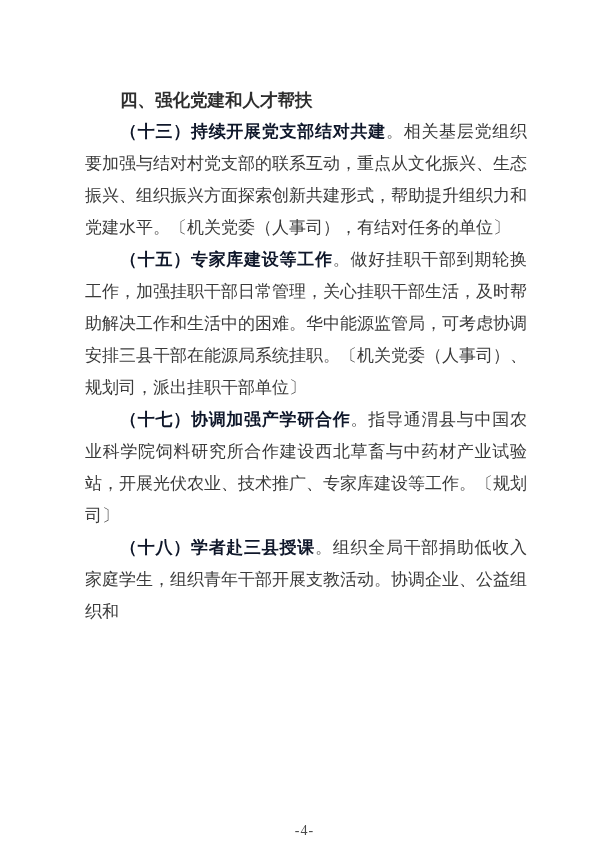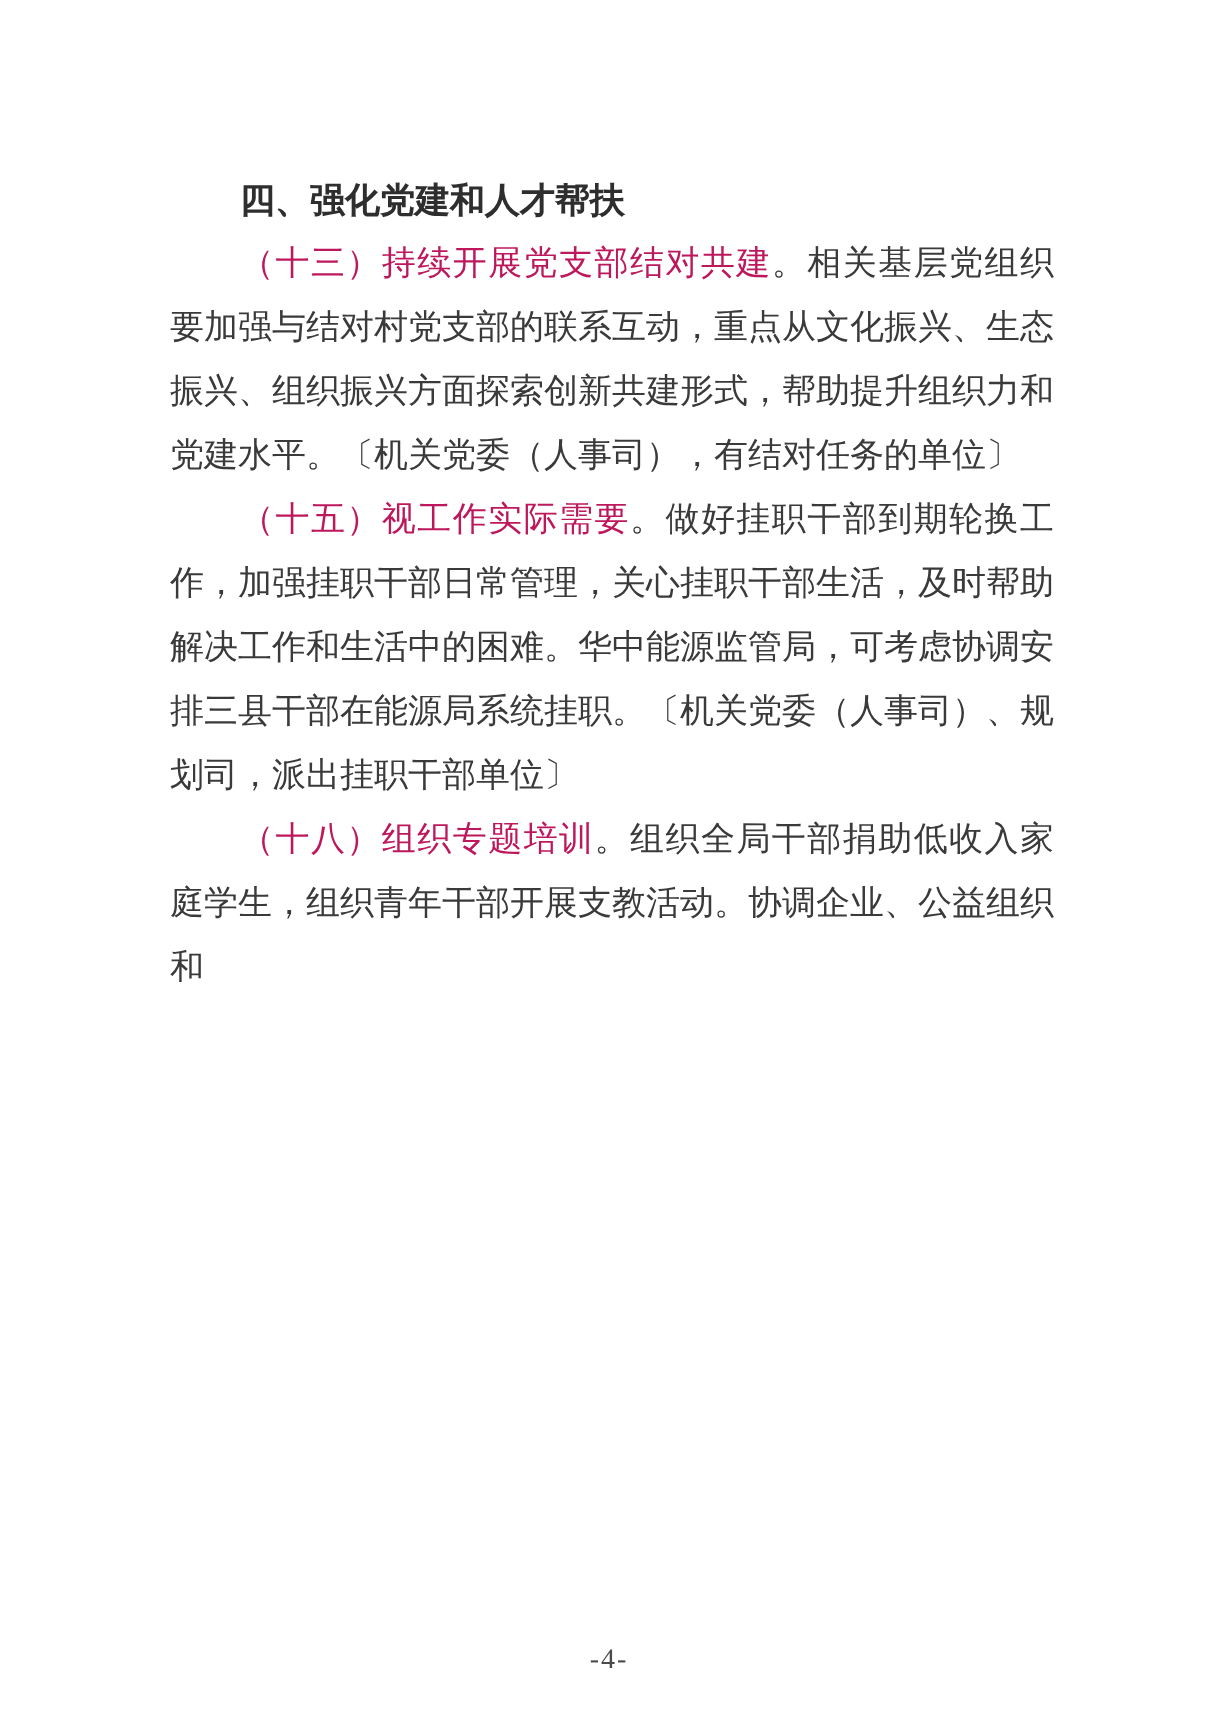--- a/index.html
+++ b/index.html
@@ -30,22 +30,22 @@
   }
   p.para {
     font-size: 17px;
     line-height: 32px;
     text-align: justify;
     text-indent: 35px;
     color: #3a3a3a;
     letter-spacing: 0px;
   }
   p.para .lead {
-    font-weight: normal;
-    color: #be185d;
+    font-weight: bold;
+    color: #0f172a;
   }
   .page-number {
     position: absolute;
     left: 0;
     right: 0;
     bottom: 42px;
     text-align: center;
     font-size: 14px;
     color: #4a4a4a;
     letter-spacing: 1px;
@@ -56,22 +56,23 @@
 <body>
 
 <div class="page">
   <div class="content">
 
     <div class="heading">四、强化党建和人才帮扶</div>
 
     <p class="para"><span class="lead">（十三）持续开展党支部结对共建</span><span>。相关基层党组织要加强与结对村党支部的联系互动，重点从文化振兴、生态振兴、组织振兴方面探索创新共建形式，帮助提升组织力和党建水平。〔机关党委（人事司），有结对任务的单位〕</span></p>
 
 
-    <p class="para"><span class="lead">（十五）视工作实际需要</span><span>。做好挂职干部到期轮换工作，加强挂职干部日常管理，关心挂职干部生活，及时帮助解决工作和生活中的困难。华中能源监管局，可考虑协调安排三县干部在能源局系统挂职。〔机关党委（人事司）、规划司，派出挂职干部单位〕</span></p>
+    <p class="para"><span class="lead">（十五）专家库建设等工作</span><span>。做好挂职干部到期轮换工作，加强挂职干部日常管理，关心挂职干部生活，及时帮助解决工作和生活中的困难。华中能源监管局，可考虑协调安排三县干部在能源局系统挂职。〔机关党委（人事司）、规划司，派出挂职干部单位〕</span></p>
 
 
+    <p class="para"><span class="lead">（十七）协调加强产学研合作</span><span>。指导通渭县与中国农业科学院饲料研究所合作建设西北草畜与中药材产业试验站，开展光伏农业、技术推广、专家库建设等工作。〔规划司〕</span></p>
 
-    <p class="para"><span class="lead">（十八）组织专题培训</span><span>。组织全局干部捐助低收入家庭学生，组织青年干部开展支教活动。协调企业、公益组织和</span></p>
+    <p class="para"><span class="lead">（十八）学者赴三县授课</span><span>。组织全局干部捐助低收入家庭学生，组织青年干部开展支教活动。协调企业、公益组织和</span></p>
 
   </div>
 
   <div class="page-number">-4-</div>
 </div>
 
 </body></html>

